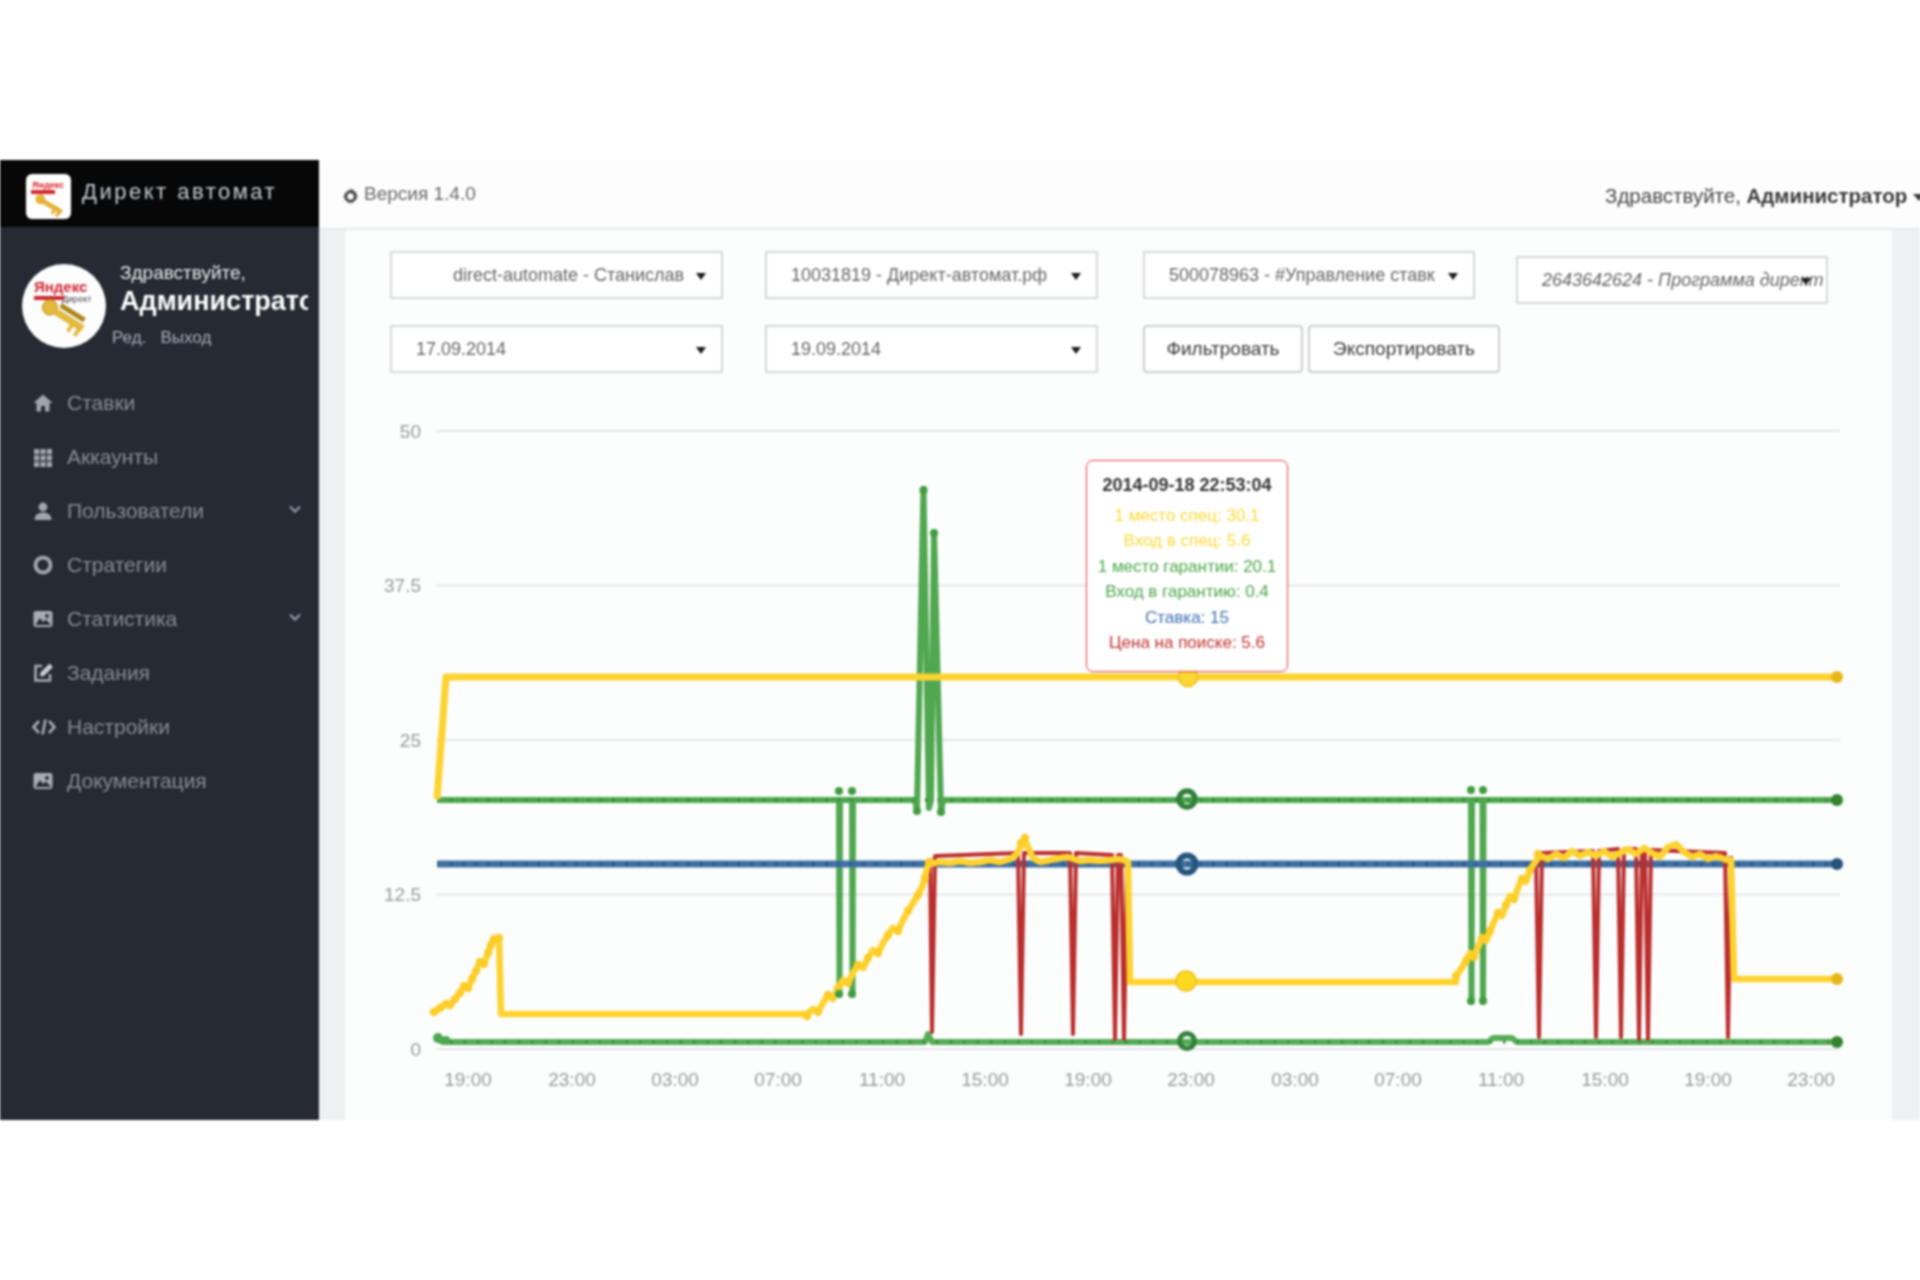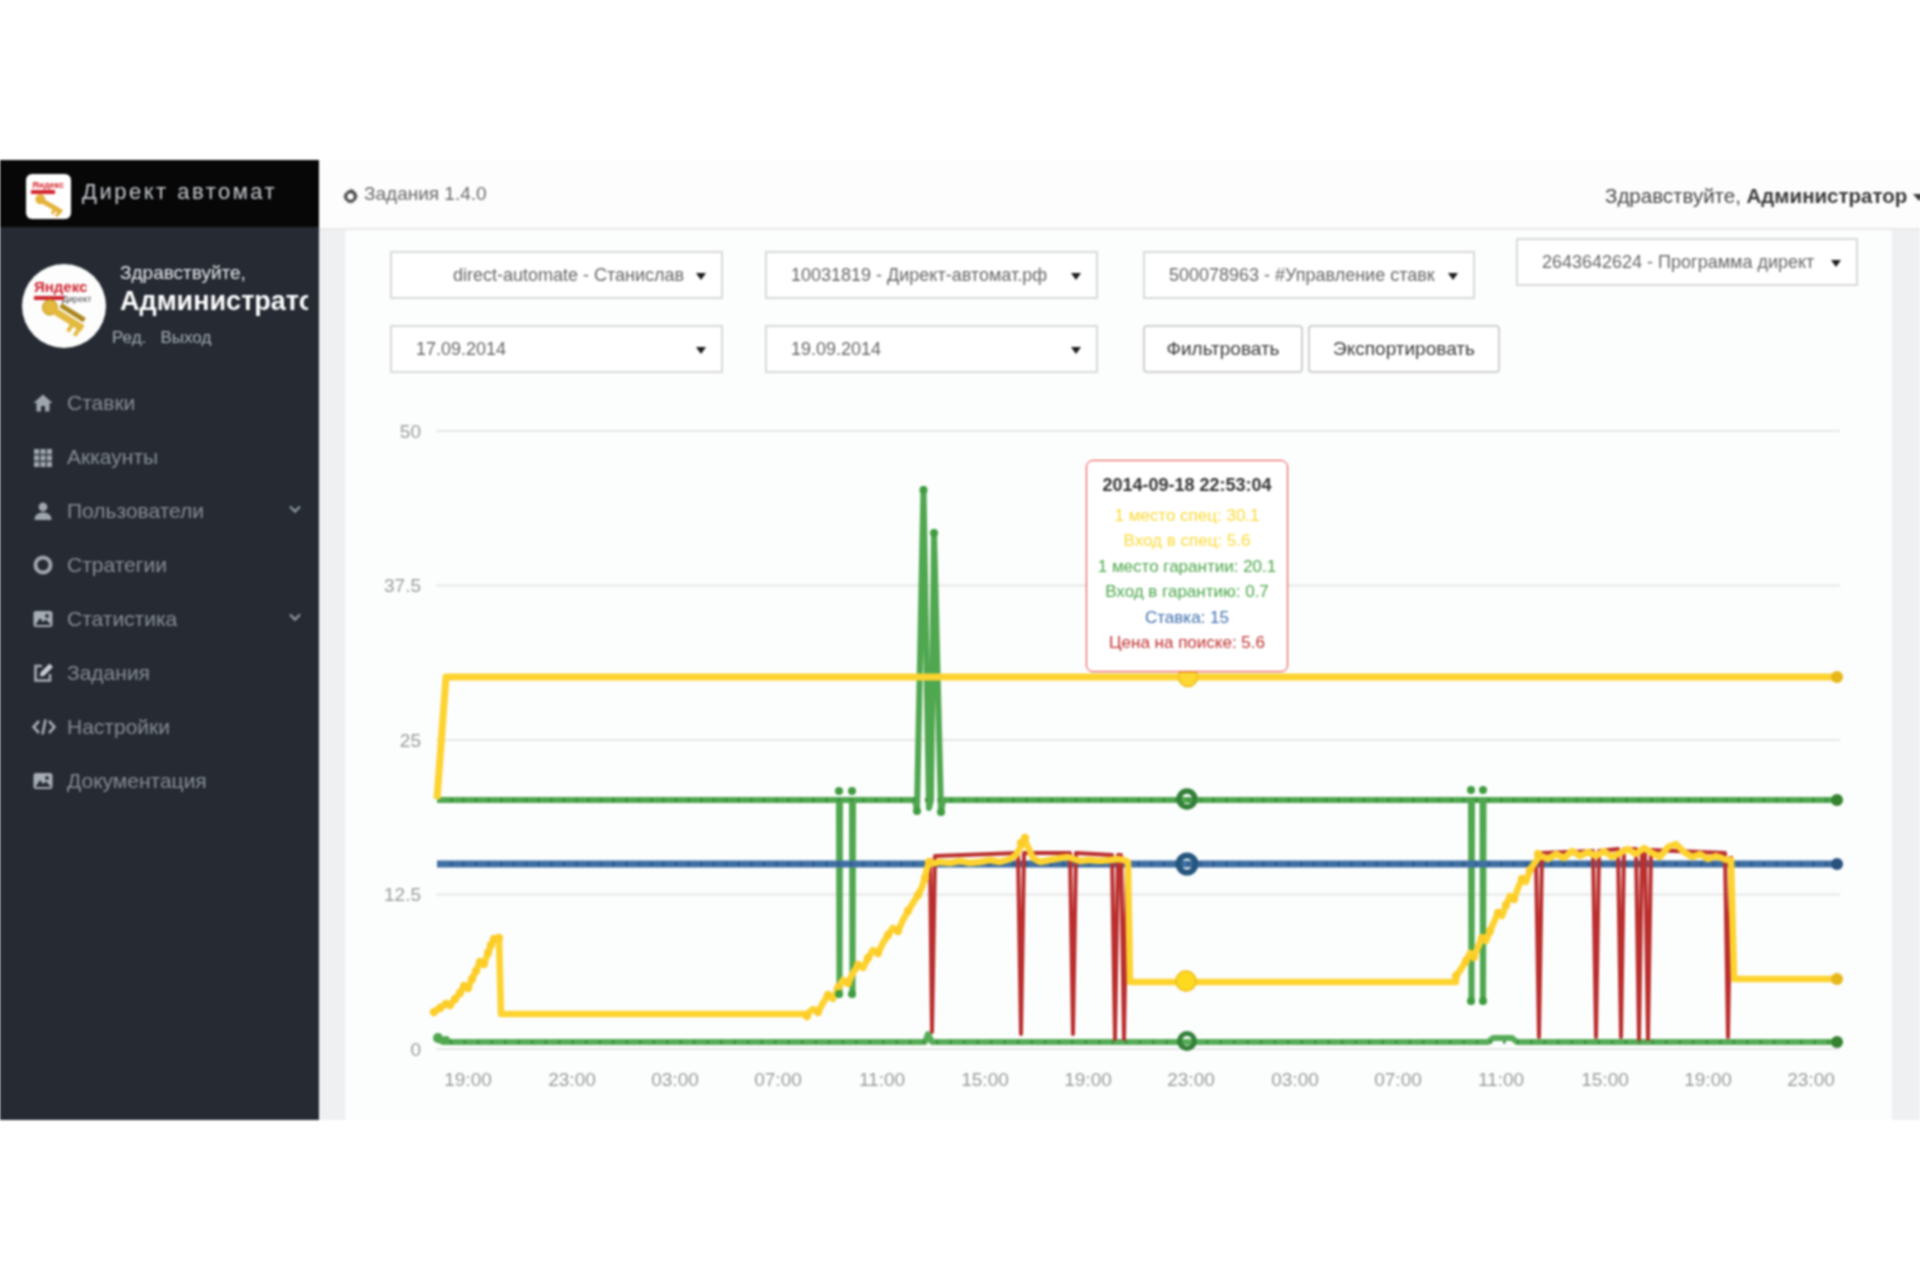--- a/index.html
+++ b/index.html
@@ -26,21 +26,21 @@
 </style>
 </head>
 <body>
 <div id="shot">
   <div id="topbar"></div>
   <div id="logobox"></div>
   <div id="sidebar"></div>
   <div id="contentbg"></div>
   <div id="panel"></div>
 
-  <div style="position:absolute;left:364px;top:0;height:68px;line-height:68px;font-size:19px;color:#696969;">Задания 1.4.0</div>
+  <div style="position:absolute;left:364px;top:0;height:68px;line-height:68px;font-size:19px;color:#696969;">Версия 1.4.0</div>
   <svg style="position:absolute;left:342px;top:28px;" width="17" height="17" viewBox="0 0 20 20">
       <path fill="#454545" d="M10 0l1.2 2.6 2.8-.7 .4 2.9 2.9 .4-.7 2.8L19.2 10l-2.6 1.2 .7 2.8-2.9 .4-.4 2.9-2.8-.7L10 19.2l-1.2-2.6-2.8 .7-.4-2.9-2.9-.4 .7-2.8L.8 10l2.6-1.2-.7-2.8 2.9-.4 .4-2.9 2.8 .7zM10 6.2a3.8 3.8 0 100 7.6 3.8 3.8 0 000-7.6z"></path>
     </svg>
   <div style="position:absolute;left:1605px;top:0;height:70px;line-height:72px;font-size:20.5px;color:#474747;white-space:nowrap;">Здравствуйте, <b style="color:#3a3a3a;">Администратор</b>&nbsp;<span style="display:inline-block;width:0;height:0;border-left:6px solid transparent;border-right:6px solid transparent;border-top:7px solid #3c3c3c;vertical-align:middle;"></span></div>
 
   <svg style="position:absolute;left:26px;top:14px;" width="45" height="45" viewBox="0 0 45 45">
     <rect x="0" y="0" width="45" height="45" rx="6" fill="#fff"></rect>
     <text x="6" y="14" font-size="9" font-weight="bold" fill="#d5242c" font-family="Liberation Sans">Яндекс</text>
     <rect x="5" y="16" width="24" height="4" fill="#d5242c"></rect>
     <g transform="rotate(30 22 32)">
@@ -143,21 +143,21 @@
         <rect x="1.5" y="3" width="19" height="16" rx="2.5" fill="#a7adb4"></rect>
         <path fill="#252a33" d="M3.5 17 L8 10 L11 14 L14 11.5 L19 17 Z"></path>
         <circle cx="15" cy="8" r="1.9" fill="#252a33"></circle>
       </svg>
       <span class="txt">Документация</span>
     </div>
 
   <div class="sel" style="left:390px;top:91px;width:333px;text-align:center;">direct-automate - Станислав<span class="car"></span></div>
   <div class="sel" style="left:765px;top:91px;width:333px;">10031819 - Директ-автомат.рф<span class="car"></span></div>
   <div class="sel" style="left:1143px;top:91px;width:332px;">500078963 - #Управление ставк<span class="car"></span></div>
-  <div class="sel" style="left:1516px;top:78px;width:342px;">2643642624 - Программа директ<span class="car"></span></div>
+  <div class="sel" style="left:1516px;top:96px;width:312px;font-style:italic;">2643642624 - Программа директ<span class="car"></span></div>
   <div class="sel" style="left:390px;top:165px;width:333px;">17.09.2014<span class="car"></span></div>
   <div class="sel" style="left:765px;top:165px;width:333px;">19.09.2014<span class="car"></span></div>
   <div class="btn" style="left:1143px;top:165px;width:160px;">Фильтровать</div>
   <div class="btn" style="left:1308px;top:165px;width:192px;">Экспортировать</div>
 
   <svg id="chart" style="position:absolute;left:0;top:0;" width="1920" height="960" viewBox="0 160 1920 960">
   <line x1="436" y1="431" x2="1840" y2="431" stroke="#e7e7e7" stroke-width="2"></line>
   <line x1="436" y1="585.5" x2="1840" y2="585.5" stroke="#e7e7e7" stroke-width="2"></line>
   <line x1="436" y1="740" x2="1840" y2="740" stroke="#e7e7e7" stroke-width="2"></line>
   <line x1="436" y1="894.5" x2="1840" y2="894.5" stroke="#e7e7e7" stroke-width="2"></line>
@@ -259,17 +259,17 @@
   <circle cx="1187" cy="864" r="8.5" fill="none" stroke="#24567f" stroke-width="6"></circle>
   <circle cx="1186" cy="981" r="10" fill="#fdd920" stroke="#f0bd1a" stroke-width="1.5"></circle>
   <circle cx="1187" cy="1041" r="7.5" fill="none" stroke="#33803a" stroke-width="5"></circle>
   </svg>
 
   <div id="tooltip">
     <div style="color:#333;font-weight:bold;font-size:18px;margin-bottom:4px;">2014-09-18 22:53:04</div>
     <div style="color:#fada39;">1 место спец: 30.1</div>
     <div style="color:#fada39;">Вход в спец: 5.6</div>
     <div style="color:#4ba64b;">1 место гарантии: 20.1</div>
-    <div style="color:#4ba64b;">Вход в гарантию: 0.7</div>
+    <div style="color:#4ba64b;">Вход в гарантию: 0.4</div>
     <div style="color:#3f6fae;">Ставка: 15</div>
     <div style="color:#c03030;">Цена на поиске: 5.6</div>
   </div>
 </div>
 
 </body></html>

